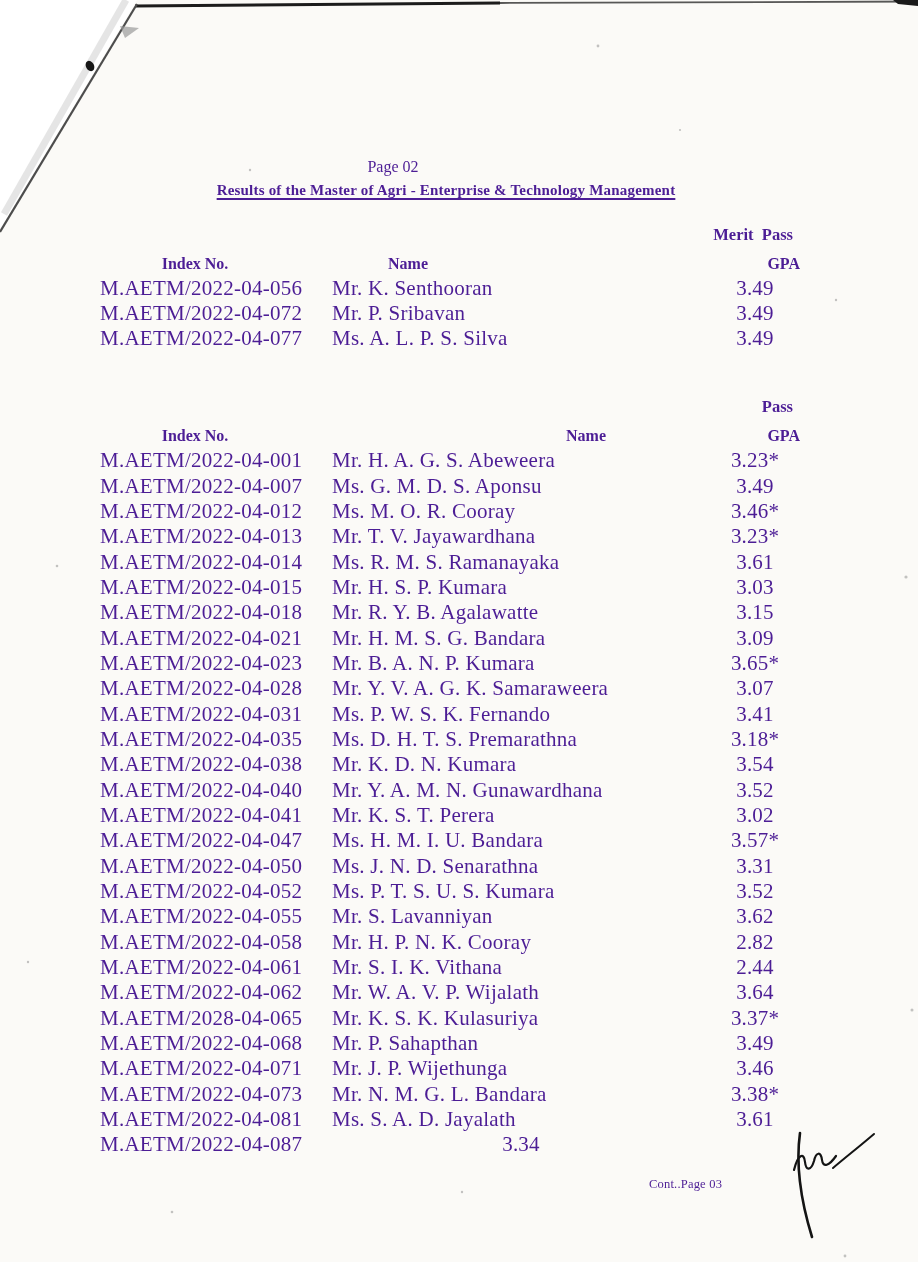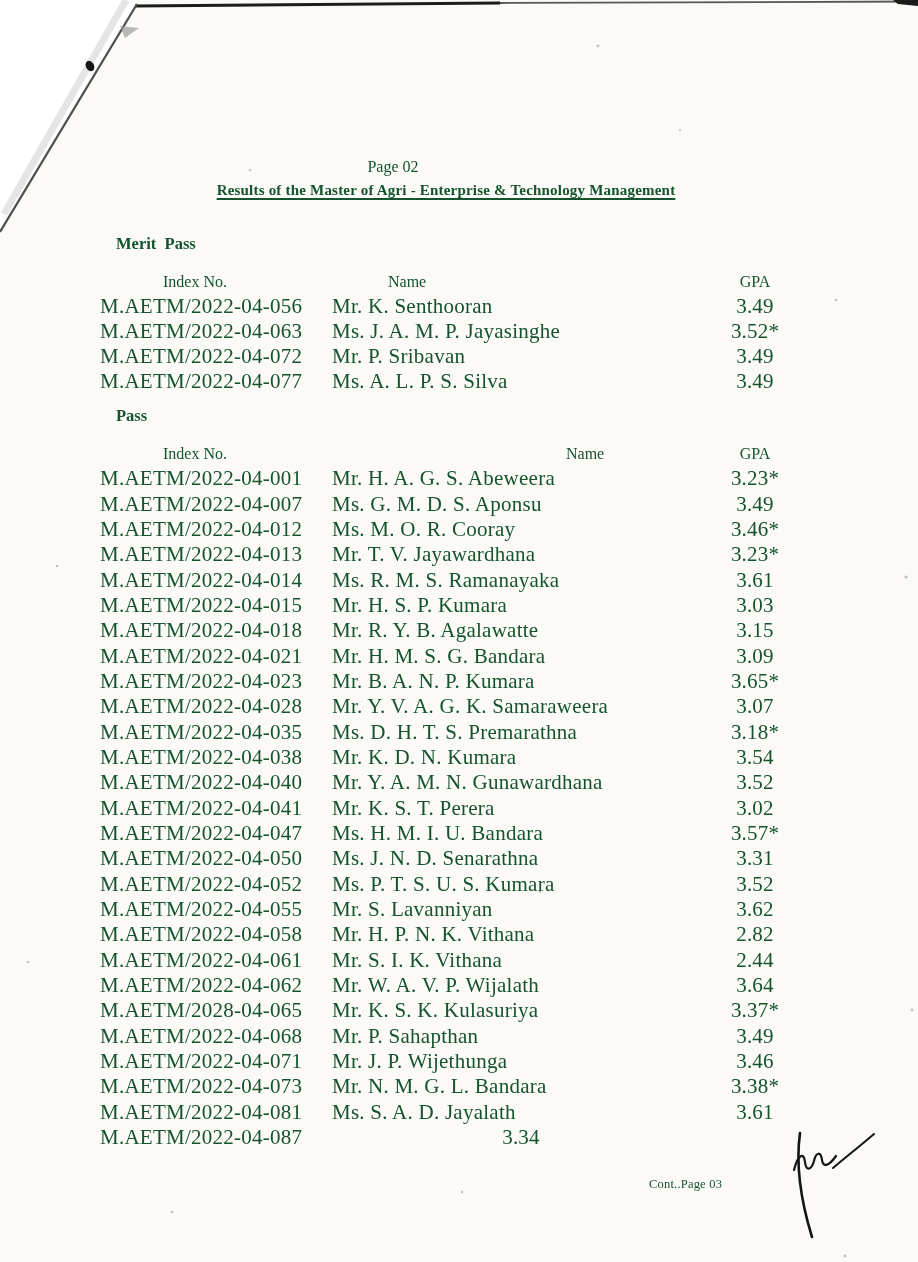--- a/index.html
+++ b/index.html
@@ -2,21 +2,21 @@
 <html><head>
 <meta charset="utf-8">
 <style>
   html,body{margin:0;padding:0;background:#d9d9d9;}
   .page{
     position:relative;
     width:918px;height:1262px;
     background:#fbfaf7;
     overflow:hidden;
     font-family:"Liberation Serif","DejaVu Serif",serif;
-    color:#14532d;
+    color:#4c1d95;
   }
   .artifact-layer{
     position:absolute;left:0;top:0;width:918px;height:1262px;
     pointer-events:none;
   }
   .doc-header{
     position:absolute;top:157px;left:96px;width:700px;
     text-align:center;
   }
   .page-label{
@@ -25,30 +25,30 @@
   }
   .page-title{
     margin:1px 0 0;font-size:15px;line-height:24px;font-weight:bold;
     text-decoration:underline;text-decoration-thickness:1.5px;text-underline-offset:3px;
     letter-spacing:.2px;
   }
   .section{position:absolute;left:100px;width:700px;}
   #merit-section{top:218px;}
   #pass-section{top:390px;}
   .sec-heading{
-    margin:16px;font-size:16.5px;line-height:20px;font-weight:bold;
-    text-align:left;white-space:pre;
+    margin:7px;font-size:16.5px;line-height:20px;font-weight:bold;
+    text-align:right;white-space:pre;
   }
   .thead{
     display:grid;grid-template-columns:232px 378px 90px;
     margin-top:6px;height:24px;align-items:center;
-    font-weight:normal;font-size:16px;
+    font-weight:bold;font-size:16px;
   }
   .thead .col-index{width:190px;text-align:center;}
-  .thead .col-gpa{text-align:center;}
+  .thead .col-gpa{text-align:right;}
   #merit-section .thead .col-name{padding-left:56px;}
   #pass-section .thead .col-name{padding-left:234px;}
   .trow{
     display:grid;grid-template-columns:232px 378px 90px;
     align-items:center;font-size:21px;letter-spacing:.25px;
   }
   #merit-section .trow{height:25px;}
   #pass-section .trow{height:25.35px;}
   .trow .col-gpa{text-align:center;letter-spacing:.2px;}
   .footer-note{
@@ -108,25 +108,20 @@
       <span class="col-name">Name</span>
       <span class="col-gpa">GPA</span>
     </div>
     <div class="tbody">
         <div class="trow">
           <span class="col-index">M.AETM/2022-04-056</span>
           <span class="col-name">Mr. K. Senthooran</span>
           <span class="col-gpa">3.49</span>
         </div>
         <div class="trow">
-          <span class="col-index">M.AETM/2022-04-063</span>
-          <span class="col-name">Ms. J. A. M. P. Jayasinghe</span>
-          <span class="col-gpa">3.52*</span>
-        </div>
-        <div class="trow">
           <span class="col-index">M.AETM/2022-04-072</span>
           <span class="col-name">Mr. P. Sribavan</span>
           <span class="col-gpa">3.49</span>
         </div>
         <div class="trow">
           <span class="col-index">M.AETM/2022-04-077</span>
           <span class="col-name">Ms. A. L. P. S. Silva</span>
           <span class="col-gpa">3.49</span>
         </div>
       </div>
@@ -184,20 +179,25 @@
           <span class="col-index">M.AETM/2022-04-023</span>
           <span class="col-name">Mr. B. A. N. P. Kumara</span>
           <span class="col-gpa">3.65*</span>
         </div>
         <div class="trow">
           <span class="col-index">M.AETM/2022-04-028</span>
           <span class="col-name">Mr. Y. V. A. G. K. Samaraweera</span>
           <span class="col-gpa">3.07</span>
         </div>
         <div class="trow">
+          <span class="col-index">M.AETM/2022-04-031</span>
+          <span class="col-name">Ms. P. W. S. K. Fernando</span>
+          <span class="col-gpa">3.41</span>
+        </div>
+        <div class="trow">
           <span class="col-index">M.AETM/2022-04-035</span>
           <span class="col-name">Ms. D. H. T. S. Premarathna</span>
           <span class="col-gpa">3.18*</span>
         </div>
         <div class="trow">
           <span class="col-index">M.AETM/2022-04-038</span>
           <span class="col-name">Mr. K. D. N. Kumara</span>
           <span class="col-gpa">3.54</span>
         </div>
         <div class="trow">
@@ -225,21 +225,21 @@
           <span class="col-name">Ms. P. T. S. U. S. Kumara</span>
           <span class="col-gpa">3.52</span>
         </div>
         <div class="trow">
           <span class="col-index">M.AETM/2022-04-055</span>
           <span class="col-name">Mr. S. Lavanniyan</span>
           <span class="col-gpa">3.62</span>
         </div>
         <div class="trow">
           <span class="col-index">M.AETM/2022-04-058</span>
-          <span class="col-name">Mr. H. P. N. K. Vithana</span>
+          <span class="col-name">Mr. H. P. N. K. Cooray</span>
           <span class="col-gpa">2.82</span>
         </div>
         <div class="trow">
           <span class="col-index">M.AETM/2022-04-061</span>
           <span class="col-name">Mr. S. I. K. Vithana</span>
           <span class="col-gpa">2.44</span>
         </div>
         <div class="trow">
           <span class="col-index">M.AETM/2022-04-062</span>
           <span class="col-name">Mr. W. A. V. P. Wijalath</span>

